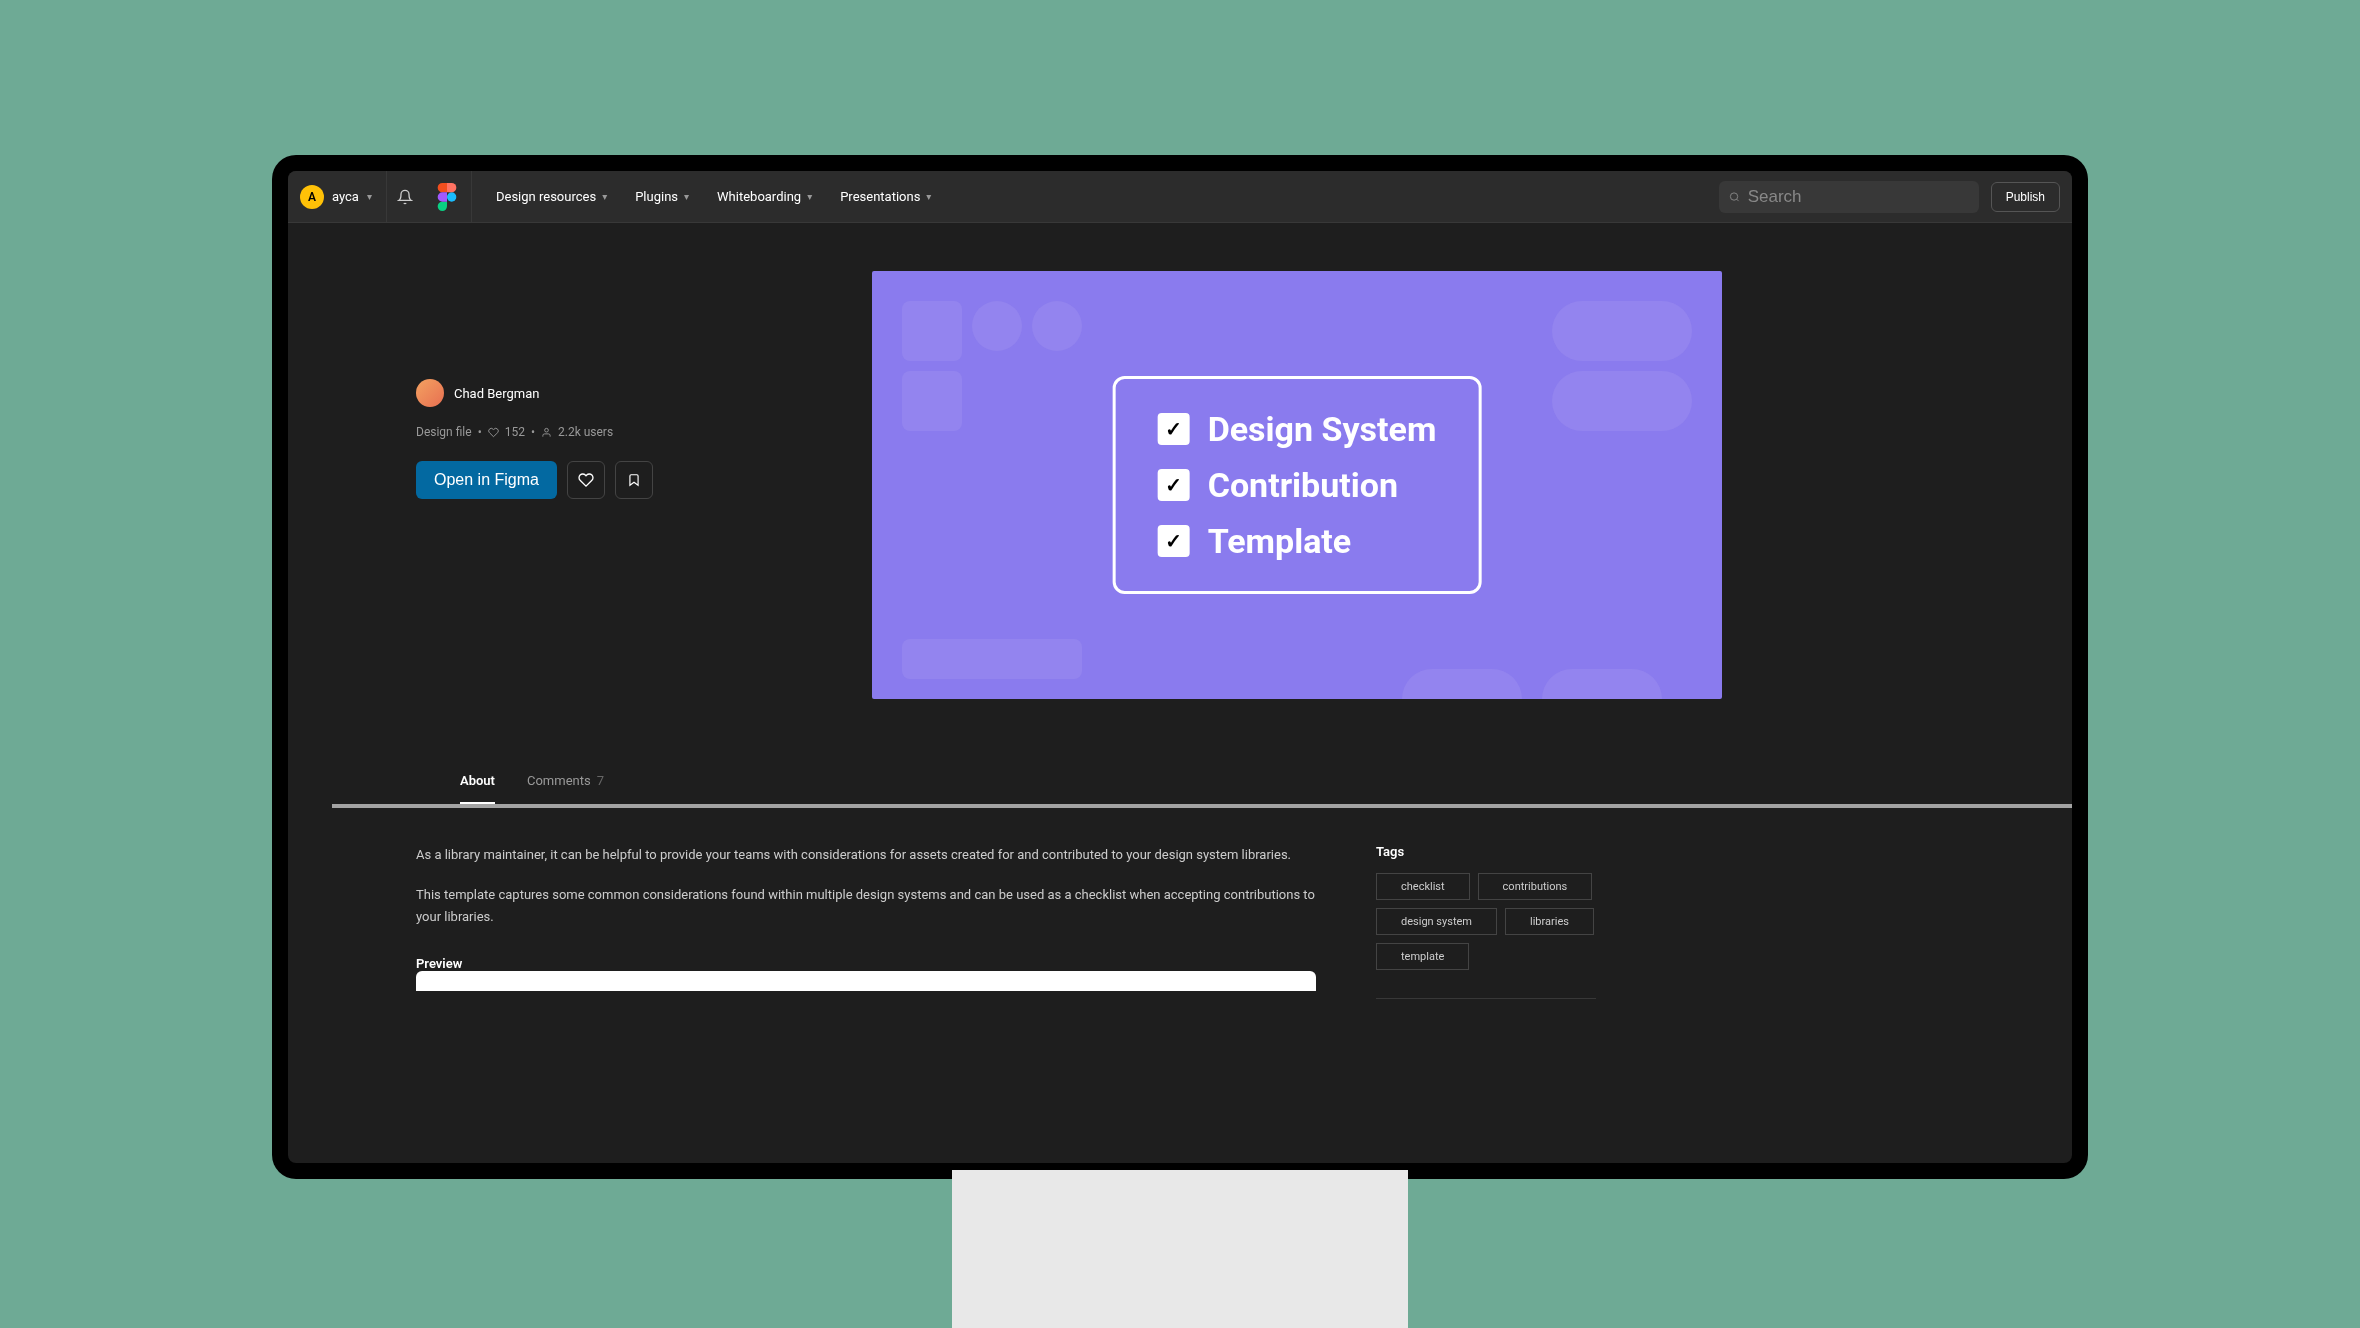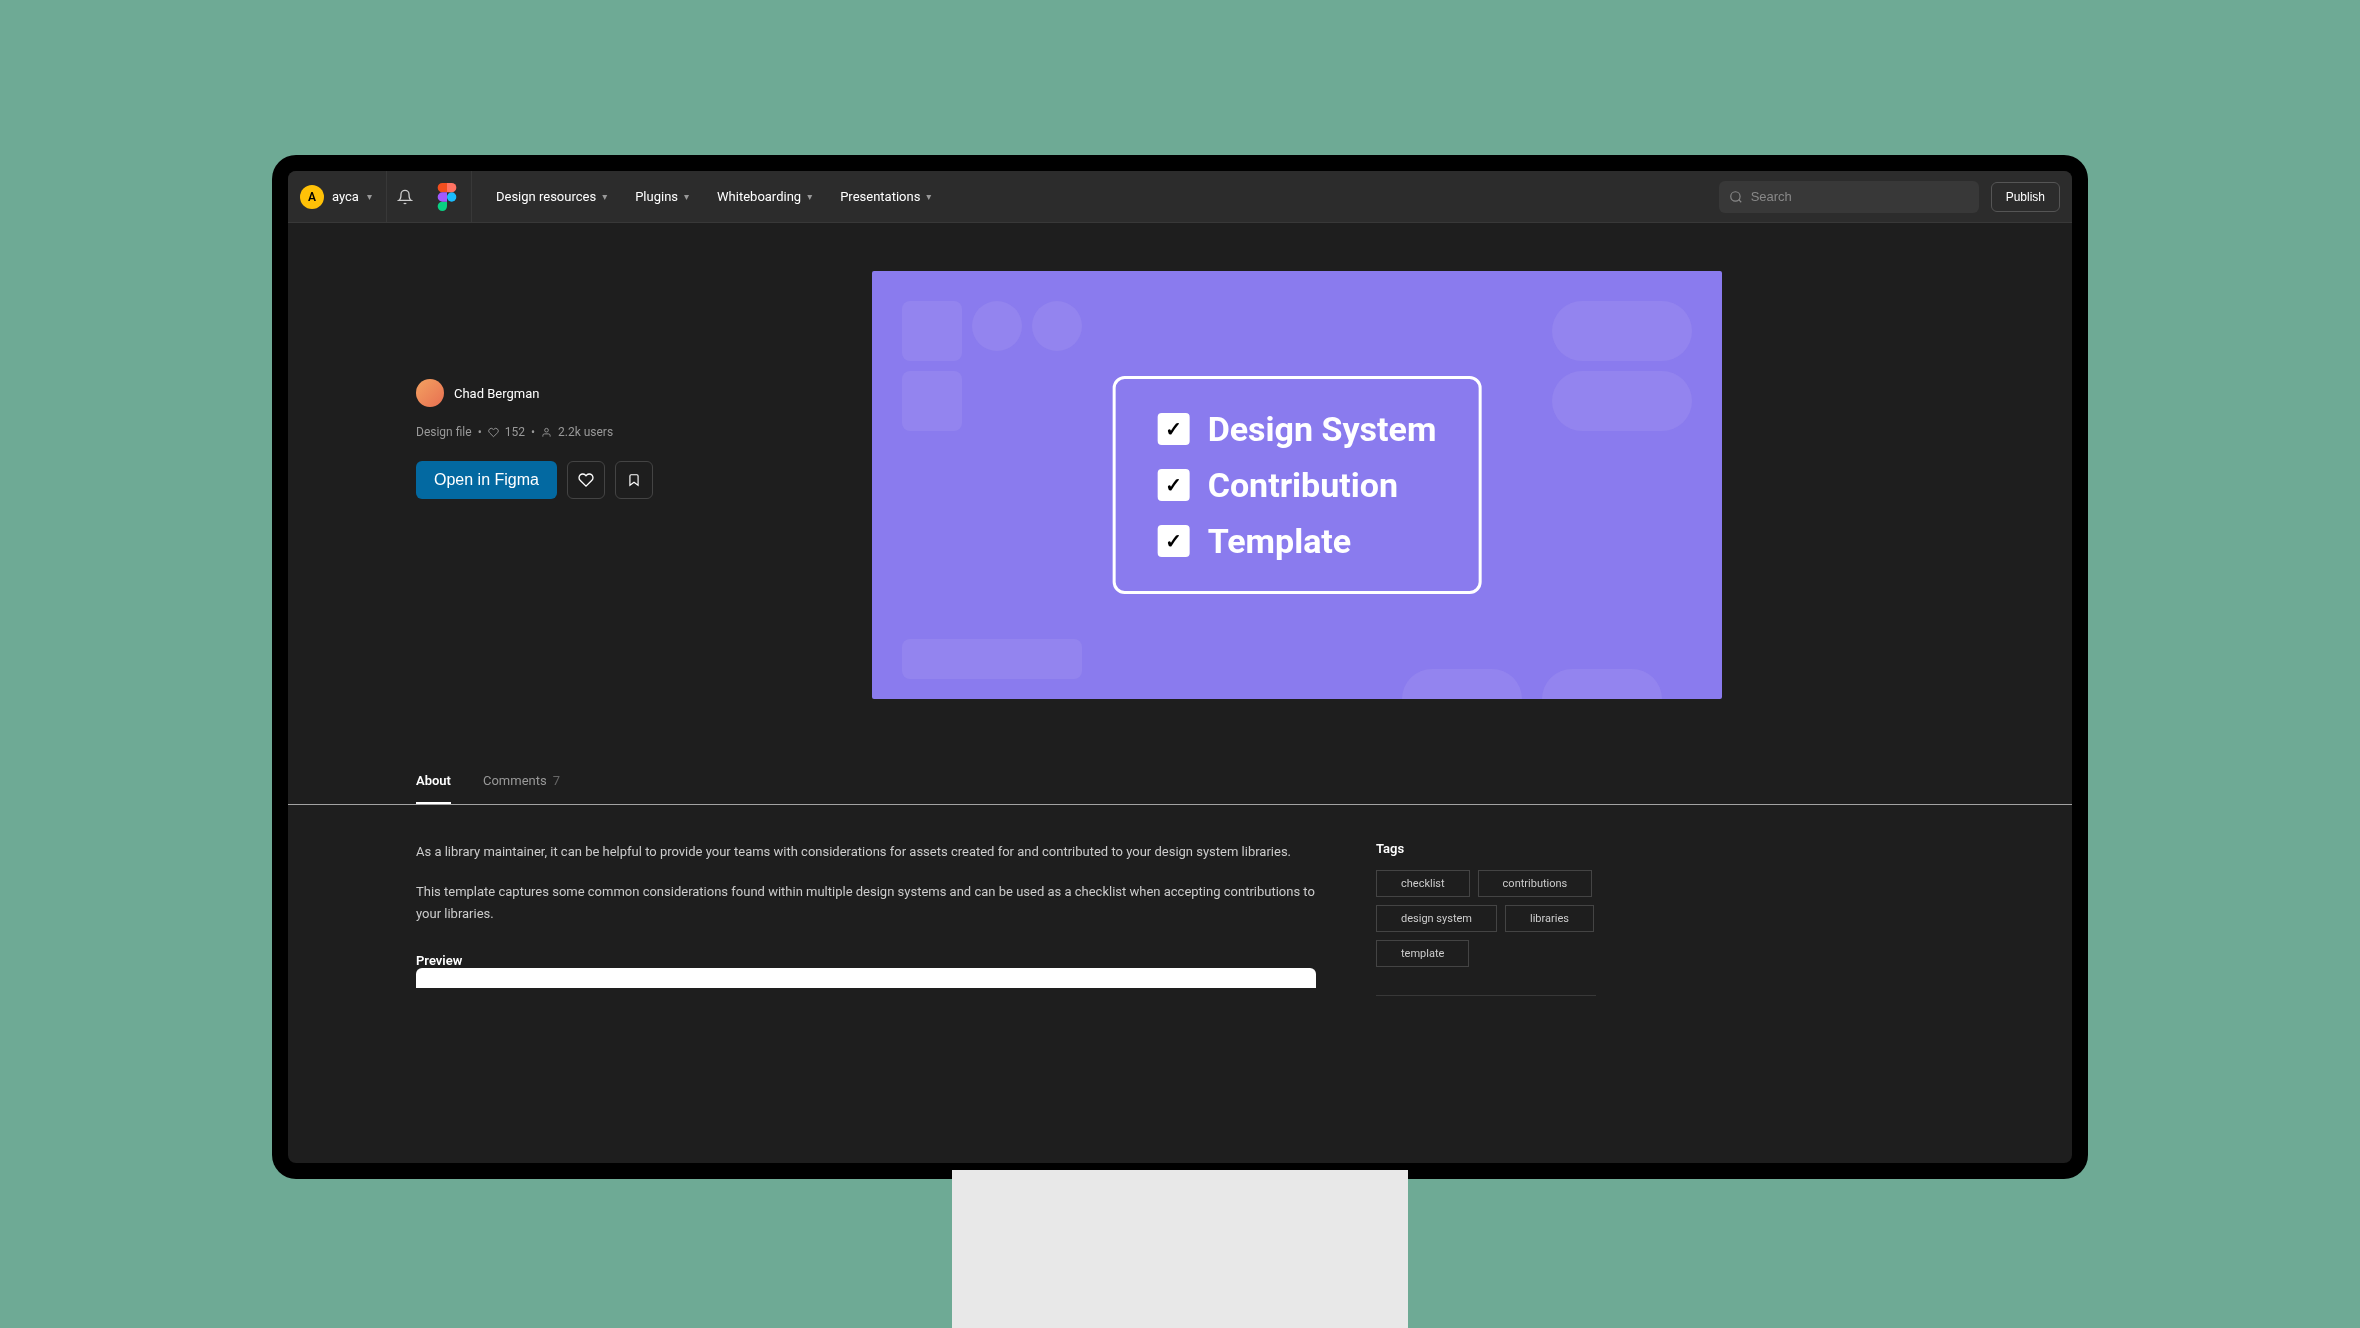--- a/index.html
+++ b/index.html
@@ -118,21 +118,21 @@
       display: flex;
       align-items: center;
       padding: 0 10px;
       gap: 8px;
     }
     .search-box input {
       background: transparent;
       border: none;
       outline: none;
       color: #fff;
-      font-size: 13px;
+      font-size: 17px;
       flex: 1;
     }
     .search-box input::placeholder { color: #888; }
     .publish-btn {
       margin-left: 12px;
       background: transparent;
       border: 1px solid #555;
       border-radius: 6px;
       color: #fff;
       font-size: 12px;
@@ -259,25 +259,26 @@
       font-weight: bold;
       font-size: 20px;
     }
     .check-label {
       font-size: 34px;
       font-weight: 700;
       color: #fff;
     }
     
     .tabs-bar {
-      border-bottom: 1px solid #a3a3a3;
+      border-bottom: 4px solid #a3a3a3;
       padding: 0 128px;
       display: flex;
       gap: 32px;
       margin-top: 60px;
+      margin-left: 44px;
     }
     .tab {
       padding: 14px 0;
       font-size: 13px;
       color: #999;
       cursor: pointer;
       border-bottom: 2px solid transparent;
       display: flex;
       gap: 6px;
     }

